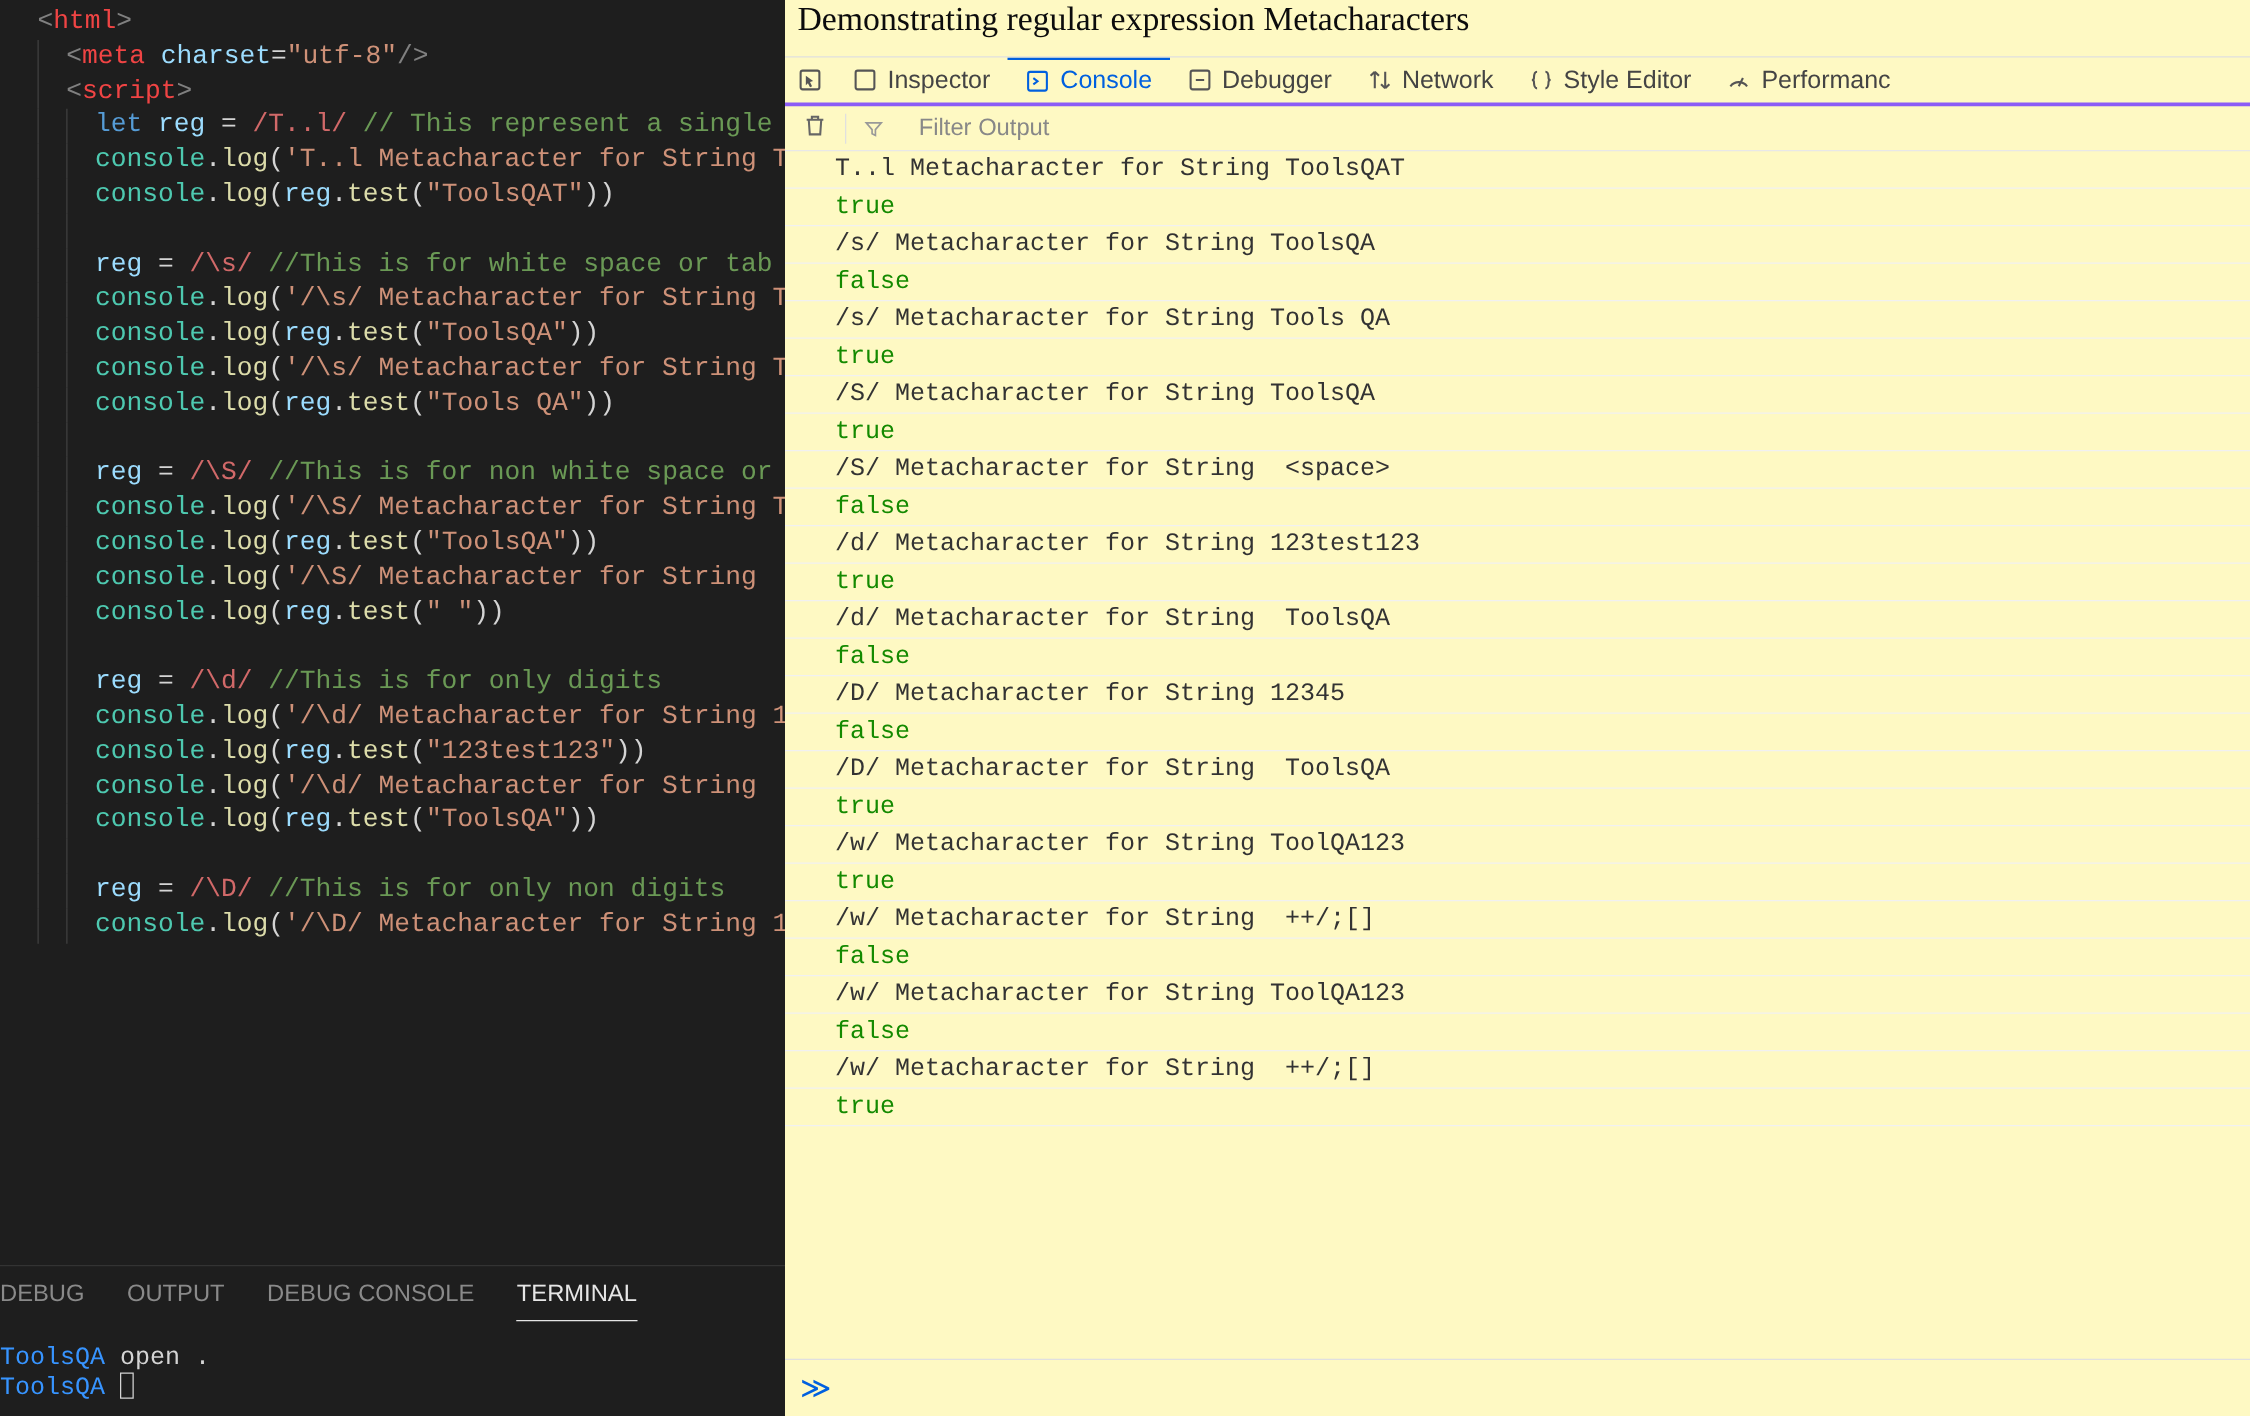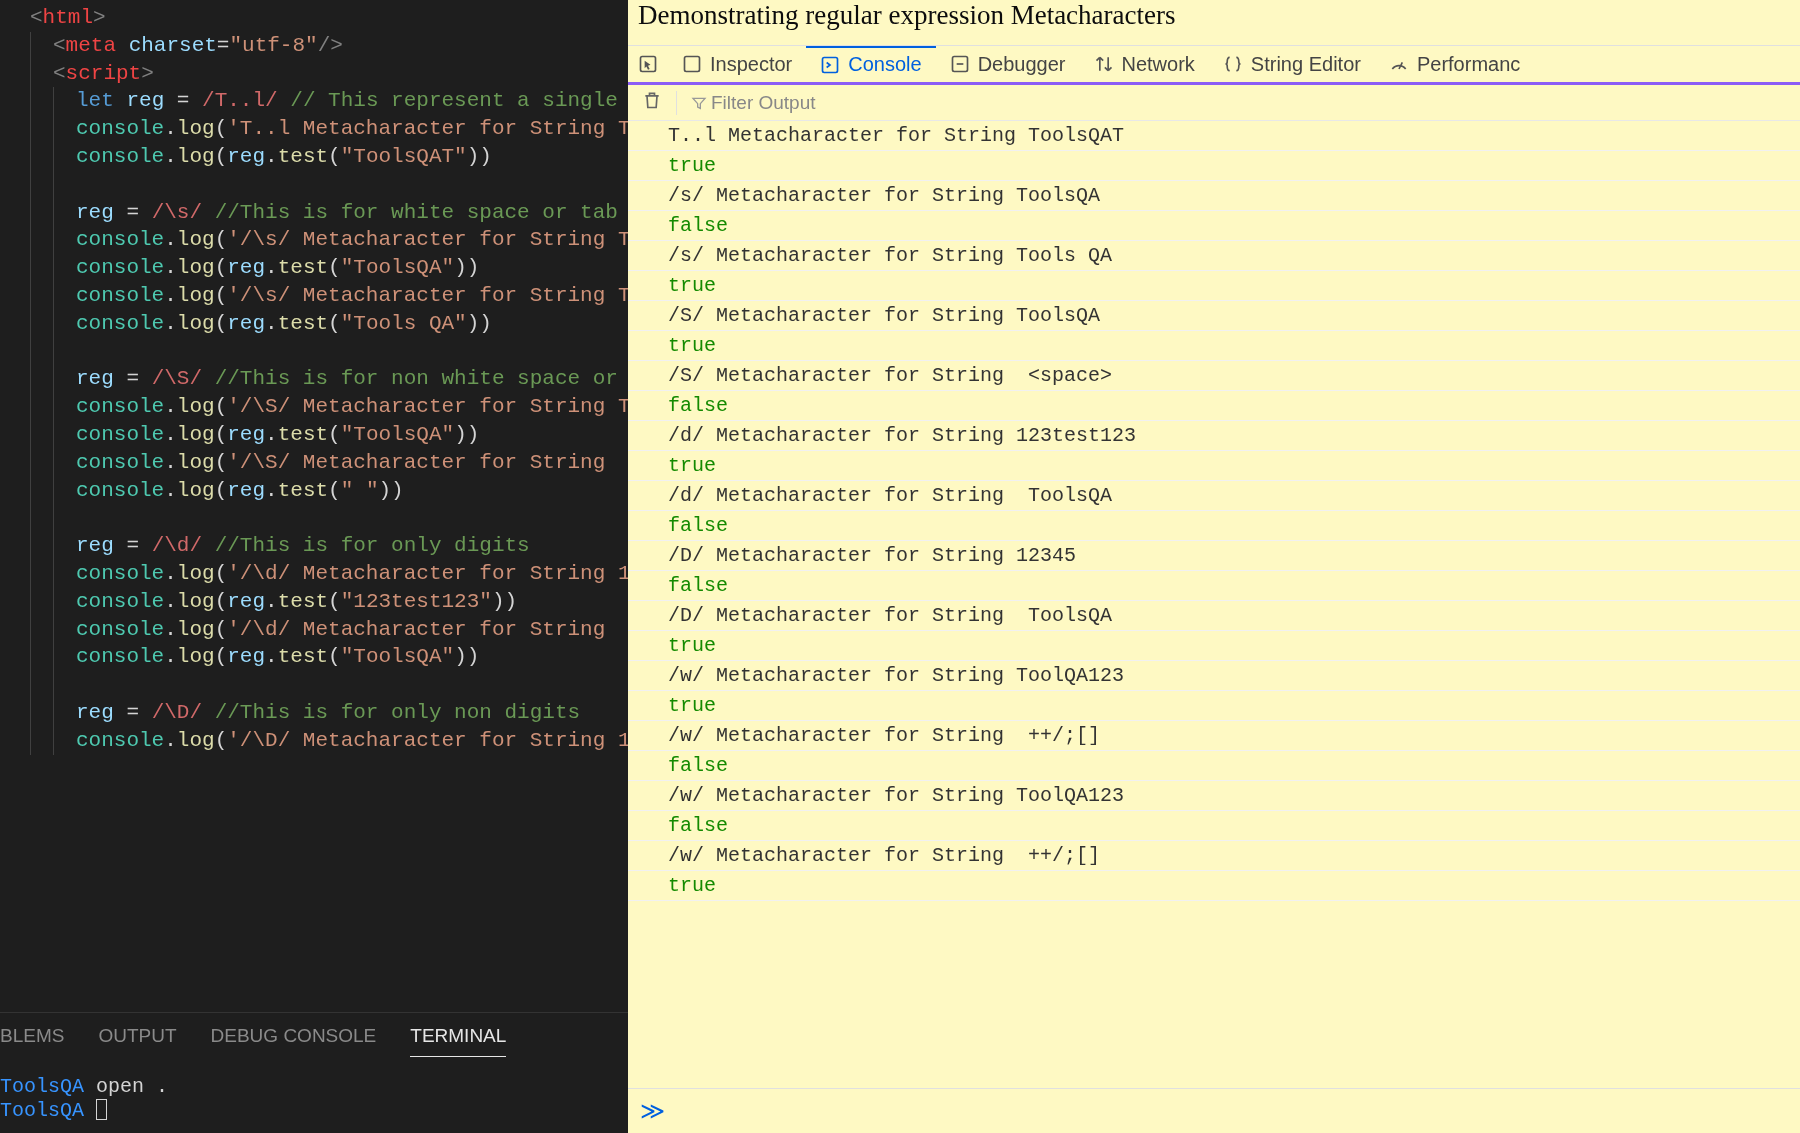--- a/index.html
+++ b/index.html
@@ -136,21 +136,21 @@
   }
   .filter-row .trash {
     padding: 0 14px;
     color: #666;
     cursor: pointer;
   }
   .filter-row .sep {
     width: 1px; height: 24px; background: #e0e0e0;
   }
   .filter-row .filt {
-    display: flex; align-items: center; gap: 4px;
+    display: flex; align-items: center; gap: 28px;
     padding: 0 14px; color: #888;
   }
 
   .console-out {
     flex: 1;
     overflow: hidden;
     font-family: Liberation Mono, monospace;
     font-size: 20px;
   }
   .console-out .row {
@@ -169,21 +169,21 @@
   }
 </style>
 </head>
 <body>
 
 <div class="left">
   <div class="editor" id="editor"><span class="ln"><span class="punc">&lt;</span><span class="tag">html</span><span class="punc">&gt;</span></span><span class="ln"><span class="indent-bar"></span><span class="punc">&lt;</span><span class="tag">meta </span><span class="attr">charset</span><span class="op">=</span><span class="str">"utf-8"</span><span class="punc">/&gt;</span></span><span class="ln"><span class="indent-bar"></span><span class="punc">&lt;</span><span class="tag">script</span><span class="punc">&gt;</span></span><span class="ln"><span class="indent-bar"></span><span class="indent-bar"></span><span class="kw">let </span><span class="varc">reg</span><span class="op"> = </span><span class="rgx">/T..l/</span><span class="cmt"> // This represent a single chara</span></span><span class="ln"><span class="indent-bar"></span><span class="indent-bar"></span><span class="obj">console</span><span class="op">.</span><span class="fn">log</span><span class="op">(</span><span class="str">'T..l Metacharacter for String ToolsQ</span></span><span class="ln"><span class="indent-bar"></span><span class="indent-bar"></span><span class="obj">console</span><span class="op">.</span><span class="fn">log</span><span class="op">(</span><span class="varc">reg</span><span class="op">.</span><span class="fn">test</span><span class="op">(</span><span class="str">"ToolsQAT"</span><span class="op">))</span></span><span class="ln"><span class="indent-bar"></span><span class="indent-bar"></span></span><span class="ln"><span class="indent-bar"></span><span class="indent-bar"></span><span class="varc">reg</span><span class="op"> = </span><span class="rgx">/\s/</span><span class="cmt"> //This is for white space or tab or ne</span></span><span class="ln"><span class="indent-bar"></span><span class="indent-bar"></span><span class="obj">console</span><span class="op">.</span><span class="fn">log</span><span class="op">(</span><span class="str">'/\s/ Metacharacter for String ToolsQ</span></span><span class="ln"><span class="indent-bar"></span><span class="indent-bar"></span><span class="obj">console</span><span class="op">.</span><span class="fn">log</span><span class="op">(</span><span class="varc">reg</span><span class="op">.</span><span class="fn">test</span><span class="op">(</span><span class="str">"ToolsQA"</span><span class="op">))</span></span><span class="ln"><span class="indent-bar"></span><span class="indent-bar"></span><span class="obj">console</span><span class="op">.</span><span class="fn">log</span><span class="op">(</span><span class="str">'/\s/ Metacharacter for String Tools </span></span><span class="ln"><span class="indent-bar"></span><span class="indent-bar"></span><span class="obj">console</span><span class="op">.</span><span class="fn">log</span><span class="op">(</span><span class="varc">reg</span><span class="op">.</span><span class="fn">test</span><span class="op">(</span><span class="str">"Tools QA"</span><span class="op">))</span></span><span class="ln"><span class="indent-bar"></span><span class="indent-bar"></span></span><span class="ln"><span class="indent-bar"></span><span class="indent-bar"></span><span class="varc">reg</span><span class="op"> = </span><span class="rgx">/\S/</span><span class="cmt"> //This is for non white space or tab </span></span><span class="ln"><span class="indent-bar"></span><span class="indent-bar"></span><span class="obj">console</span><span class="op">.</span><span class="fn">log</span><span class="op">(</span><span class="str">'/\S/ Metacharacter for String ToolsQ</span></span><span class="ln"><span class="indent-bar"></span><span class="indent-bar"></span><span class="obj">console</span><span class="op">.</span><span class="fn">log</span><span class="op">(</span><span class="varc">reg</span><span class="op">.</span><span class="fn">test</span><span class="op">(</span><span class="str">"ToolsQA"</span><span class="op">))</span></span><span class="ln"><span class="indent-bar"></span><span class="indent-bar"></span><span class="obj">console</span><span class="op">.</span><span class="fn">log</span><span class="op">(</span><span class="str">'/\S/ Metacharacter for String  &lt;spac</span></span><span class="ln"><span class="indent-bar"></span><span class="indent-bar"></span><span class="obj">console</span><span class="op">.</span><span class="fn">log</span><span class="op">(</span><span class="varc">reg</span><span class="op">.</span><span class="fn">test</span><span class="op">(</span><span class="str">" "</span><span class="op">))</span></span><span class="ln"><span class="indent-bar"></span><span class="indent-bar"></span></span><span class="ln"><span class="indent-bar"></span><span class="indent-bar"></span><span class="varc">reg</span><span class="op"> = </span><span class="rgx">/\d/</span><span class="cmt"> //This is for only digits</span></span><span class="ln"><span class="indent-bar"></span><span class="indent-bar"></span><span class="obj">console</span><span class="op">.</span><span class="fn">log</span><span class="op">(</span><span class="str">'/\d/ Metacharacter for String 123tes</span></span><span class="ln"><span class="indent-bar"></span><span class="indent-bar"></span><span class="obj">console</span><span class="op">.</span><span class="fn">log</span><span class="op">(</span><span class="varc">reg</span><span class="op">.</span><span class="fn">test</span><span class="op">(</span><span class="str">"123test123"</span><span class="op">))</span></span><span class="ln"><span class="indent-bar"></span><span class="indent-bar"></span><span class="obj">console</span><span class="op">.</span><span class="fn">log</span><span class="op">(</span><span class="str">'/\d/ Metacharacter for String  Tools</span></span><span class="ln"><span class="indent-bar"></span><span class="indent-bar"></span><span class="obj">console</span><span class="op">.</span><span class="fn">log</span><span class="op">(</span><span class="varc">reg</span><span class="op">.</span><span class="fn">test</span><span class="op">(</span><span class="str">"ToolsQA"</span><span class="op">))</span></span><span class="ln"><span class="indent-bar"></span><span class="indent-bar"></span></span><span class="ln"><span class="indent-bar"></span><span class="indent-bar"></span><span class="varc">reg</span><span class="op"> = </span><span class="rgx">/\D/</span><span class="cmt"> //This is for only non digits</span></span><span class="ln"><span class="indent-bar"></span><span class="indent-bar"></span><span class="obj">console</span><span class="op">.</span><span class="fn">log</span><span class="op">(</span><span class="str">'/\D/ Metacharacter for String 12345 </span></span></div>
 
   <div class="bottom-panel">
     <div class="tabs-row">
-      <span class="tab">BLEMS</span>
+      <span class="tab">DEBUG</span>
       <span class="tab">OUTPUT</span>
       <span class="tab">DEBUG CONSOLE</span>
       <span class="tab active">TERMINAL</span>
     </div>
     <div class="term-body">
       <div><span class="prompt">ToolsQA</span><span> open .</span></div>
       <div><span class="prompt">ToolsQA</span><span> </span><span class="cursor"></span></div>
     </div>
   </div>
 </div>
@@ -221,21 +221,21 @@
     <div class="dt-btn">
       <svg class="dt-icon" viewBox="0 0 24 24" fill="none" stroke="#555" stroke-width="2">
           <path d="M7 4 L7 20 M7 4 L3 8 M7 4 L11 8 M17 20 L17 4 M17 20 L13 16 M17 20 L21 16"></path>
         </svg>
       <span>Network</span>
     </div>
     <div class="dt-btn">
       <svg class="dt-icon" viewBox="0 0 24 24" fill="none" stroke="#555" stroke-width="2">
           <path d="M8 4 C5 4 5 8 5 10 C5 12 3 12 3 12 C3 12 5 12 5 14 C5 16 5 20 8 20 M16 4 C19 4 19 8 19 10 C19 12 21 12 21 12 C21 12 19 12 19 14 C19 16 19 20 16 20"></path>
         </svg>
-      <span>String Editor</span>
+      <span>Style Editor</span>
     </div>
     <div class="dt-btn">
       <svg class="dt-icon" viewBox="0 0 24 24" fill="none" stroke="#555" stroke-width="2">
           <path d="M4 18 A10 10 0 0 1 20 18"></path>
           <path d="M12 18 L16 10"></path>
         </svg>
       <span>Performanc</span>
     </div>
   </div>
 

